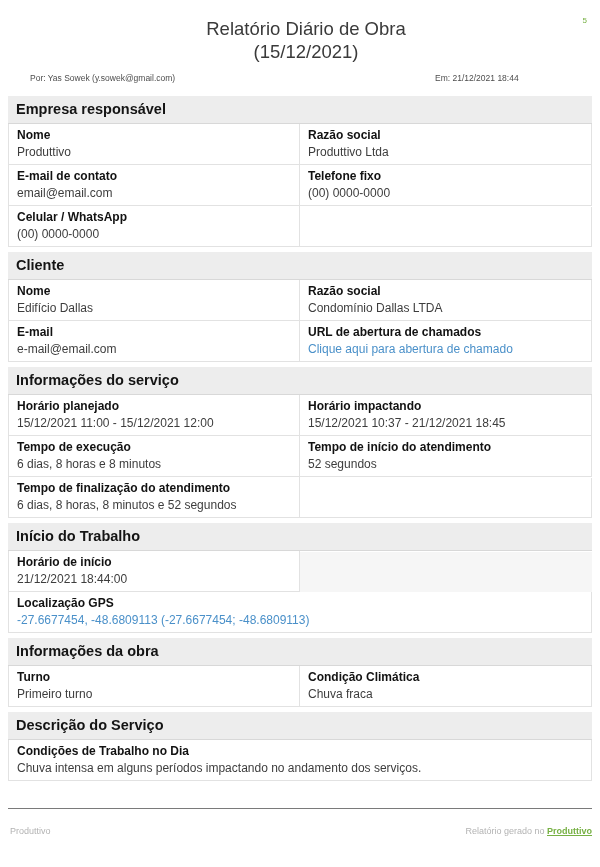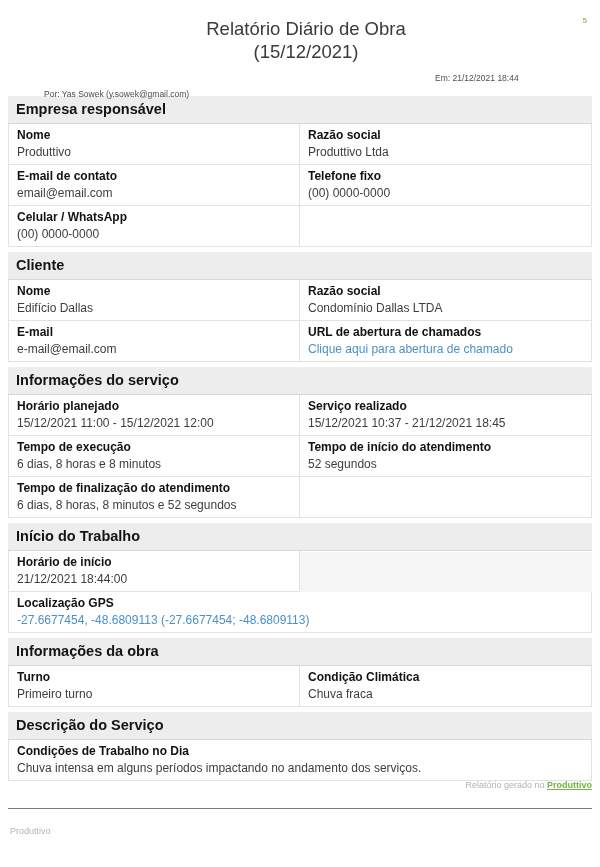--- a/index.html
+++ b/index.html
@@ -3,21 +3,21 @@
 <meta charset="utf-8">
 <style>
   html,body { margin:0; padding:0; background:#ffffff; }
   .page {
     position:relative; width:600px; height:867px; background:#ffffff;
     font-family:"Liberation Sans", sans-serif; overflow:hidden;
   }
   .page-num { position:absolute; top:16px; right:13px; font-size:8px; color:var(--accent-green,#7cb342); }
   .title { padding-top:17px; text-align:center; font-size:18.5px; line-height:23px; color:#3a3a3a;padding-left:12px; }
   .meta { position:relative; height:13px; margin-top:10px; font-size:8.5px; color:#4d4d4d; }
-  .meta-by { position:absolute; left:30px; top:16px;margin-left:14px; }
+  .meta-by { position:absolute; left:30px; top:0; }
   .meta-at { position:absolute; left:392px; top:0;padding-left:43px; }
 
   .sections { margin:10px 8px 16px 8px; }
   .section { margin-top:5px; }
   .section:first-child { margin-top:0; }
   .sec-header {
     background:#ededed; border-bottom:1px solid #d8d8d8;
     font-weight:bold; font-size:14.5px; color:#141414;
     padding:4px 8px 5px 8px; line-height:18px;
   }
@@ -28,21 +28,21 @@
   }
   .cell + .cell { border-left:none; }
   .cell.full { width:100%; }
   .cell.filler { border:none; background:#f6f6f6; }
   .label { font-weight:bold; font-size:12px; line-height:16.5px; color:#121212; }
   .value { font-size:12px; line-height:16.5px; color:#3d3d3d; }
   .value.link { color:var(--link-blue,#4a90c9); cursor:pointer; }
 
   .footer-line { position:absolute; left:8px; right:8px; top:808px; border-top:1px solid #7a7a7a; }
   .footer-left { position:absolute; left:10px; top:826px; font-size:9px; color:#b3b3b3; }
-  .footer-right { position:absolute; right:8px; top:780px; font-size:9px; color:#b3b3b3; }
+  .footer-right { position:absolute; right:8px; top:826px; font-size:9px; color:#b3b3b3; }
   .footer-brand-link { color:var(--accent-green,#76b043); font-weight:bold; text-decoration:underline; cursor:pointer; }
 </style>
 </head>
 <body>
 
 <div class="page">
   <div class="page-num">5</div>
 
   <div class="title">
     <div>Relatório Diário de Obra</div>
@@ -114,21 +114,21 @@
       </div>
       <div class="section">
         <div class="sec-header">Informações do serviço</div>
         <div class="sec-table">
           <div class="trow">
             <div class="cell">
               <div class="label">Horário planejado</div>
               <div class="value">15/12/2021 11:00 - 15/12/2021 12:00</div>
             </div>
             <div class="cell">
-              <div class="label">Serviço realizado</div>
+              <div class="label">Horário impactando</div>
               <div class="value">15/12/2021 10:37 - 21/12/2021 18:45</div>
             </div>
           </div>
           <div class="trow">
             <div class="cell">
               <div class="label">Tempo de execução</div>
               <div class="value">6 dias, 8 horas e 8 minutos</div>
             </div>
             <div class="cell">
               <div class="label">Tempo de início do atendimento</div>

